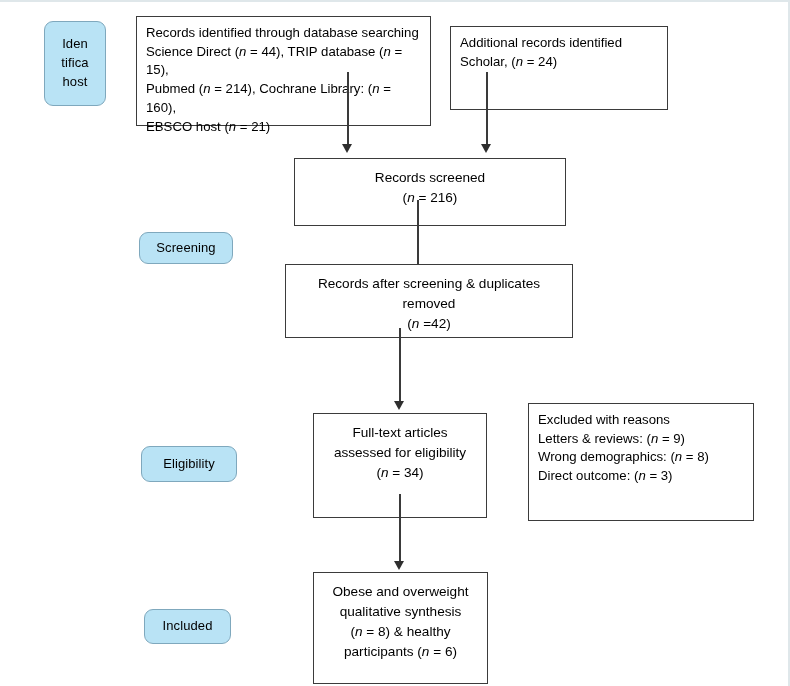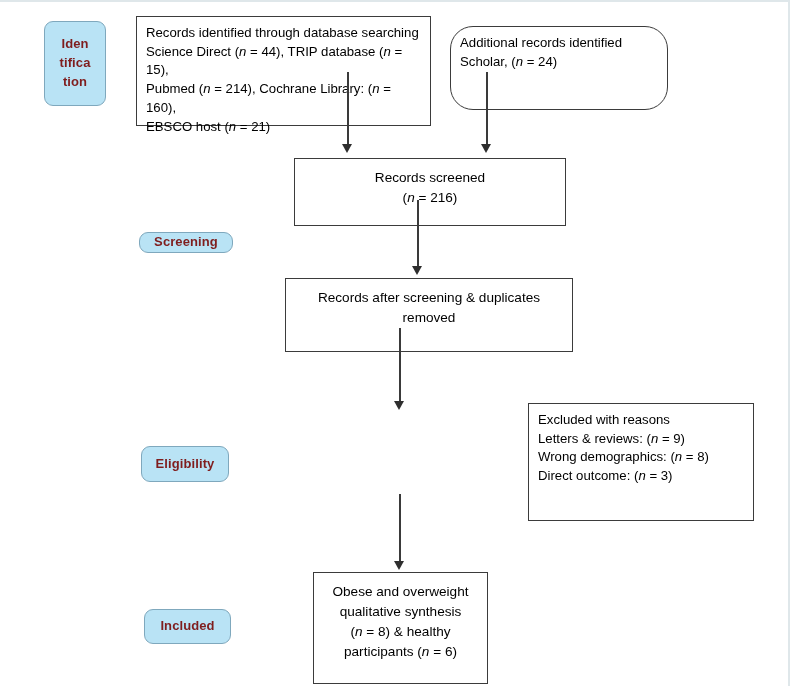--- a/index.html
+++ b/index.html
@@ -33,24 +33,24 @@
   .stage-pill {
     position: absolute;
     box-sizing: border-box;
     background: #b9e3f5;
     border: 1px solid #7fa8bd;
     border-radius: 9px;
     display: flex;
     align-items: center;
     justify-content: center;
     text-align: center;
-    font-weight: bold;
+    font-weight: normal;
     font-size: 13px;
     line-height: 1.45;
-    color: #7f1d1d;
+    color: #000000;
     letter-spacing: 0.1px;
   }
   .stage-pill .pill-line { display: block; }
 
   
   .flow-box {
     position: absolute;
     box-sizing: border-box;
     background: #ffffff;
     border: 1px solid #3b3b3b;
@@ -91,50 +91,50 @@
 
 <div id="page">
 
   <div id="edge-top"></div>
   <div id="edge-right"></div>
 
   <div class="stage-pill" style="left:44px; top:21px; width:62px; height:85px;">
     <div>
       <span class="pill-line">Iden</span>
       <span class="pill-line">tifica</span>
-      <span class="pill-line">tion</span>
-    </div>
-  </div>
-
-  <div class="stage-pill" style="left:139px; top:232px; width:94px; height:21px;">
+      <span class="pill-line">host</span>
+    </div>
+  </div>
+
+  <div class="stage-pill" style="left:139px; top:232px; width:94px; height:32px;">
     <span>Screening</span>
   </div>
 
-  <div class="stage-pill" style="left:141px; top:446px; width:88px; height:36px;">
+  <div class="stage-pill" style="left:141px; top:446px; width:96px; height:36px;">
     <span>Eligibility</span>
   </div>
 
   <div class="stage-pill" style="left:144px; top:609px; width:87px; height:35px;">
     <span>Included</span>
   </div>
 
   <div class="flow-box box-left" style="left:120px; top:16px; width:295px; height:110px;margin-left:16px;">
     <div>Records identified through database searching</div>
     <div>
       <span>Science Direct (</span><span class="n-italic">n</span><span> = 44), TRIP database (</span><span class="n-italic">n</span><span> = 15),</span>
     </div>
     <div>
       <span>Pubmed (</span><span class="n-italic">n</span><span> = 214), Cochrane Library: (</span><span class="n-italic">n</span><span> = 160),</span>
     </div>
     <div>
       <span>EBSCO host (</span><span class="n-italic">n</span><span> = 21)</span>
     </div>
   </div>
 
-  <div class="flow-box box-left" style="left:450px; top:26px; width:218px; height:84px;border-radius:23px;">
+  <div class="flow-box box-left" style="left:450px; top:26px; width:218px; height:84px;">
     <div>Additional records identified</div>
     <div>
       <span>Scholar, (</span><span class="n-italic">n</span><span> = 24)</span>
     </div>
   </div>
 
   <div class="conn-line conn-v" style="left:347px; top:72px; height:74px;"></div>
   <div class="arrow-head" style="left:342px; top:144px;"></div>
 
   <div class="conn-line conn-v" style="left:486px; top:72px; height:74px;"></div>
@@ -143,28 +143,38 @@
   <div class="flow-box box-center" style="left:294px; top:158px; width:272px; height:68px;">
     <div>Records screened</div>
     <div>
       <span>(</span><span class="n-italic">n</span><span> = 216)</span>
     </div>
   </div>
 
   <div class="conn-line conn-v" style="left:417px; top:200px; height:68px;"></div>
   <div class="arrow-head" style="left:412px; top:266px;"></div>
 
-  <div class="flow-box box-center" style="left:285px; top:278px; width:288px; height:74px;">
+  <div class="flow-box box-center" style="left:285px; top:264px; width:288px; height:74px;">
     <div>Records after screening &amp; duplicates</div>
     <div>removed</div>
+    <div>
+      <span>(</span><span class="n-italic">n</span><span> =42)</span>
+    </div>
   </div>
 
   <div class="conn-line conn-v" style="left:399px; top:328px; height:75px;"></div>
   <div class="arrow-head" style="left:394px; top:401px;"></div>
 
+  <div class="flow-box box-center" style="left:313px; top:413px; width:174px; height:105px;">
+    <div>Full-text articles</div>
+    <div>assessed for eligibility</div>
+    <div>
+      <span>(</span><span class="n-italic">n</span><span> = 34)</span>
+    </div>
+  </div>
 
   <div class="flow-box box-left" style="left:528px; top:403px; width:226px; height:118px; ">
     <div>Excluded with reasons</div>
     <div>
       <span>Letters &amp; reviews: (</span><span class="n-italic">n</span><span> = 9)</span>
     </div>
     <div>
       <span>Wrong demographics: (</span><span class="n-italic">n</span><span> = 8)</span>
     </div>
     <div>

